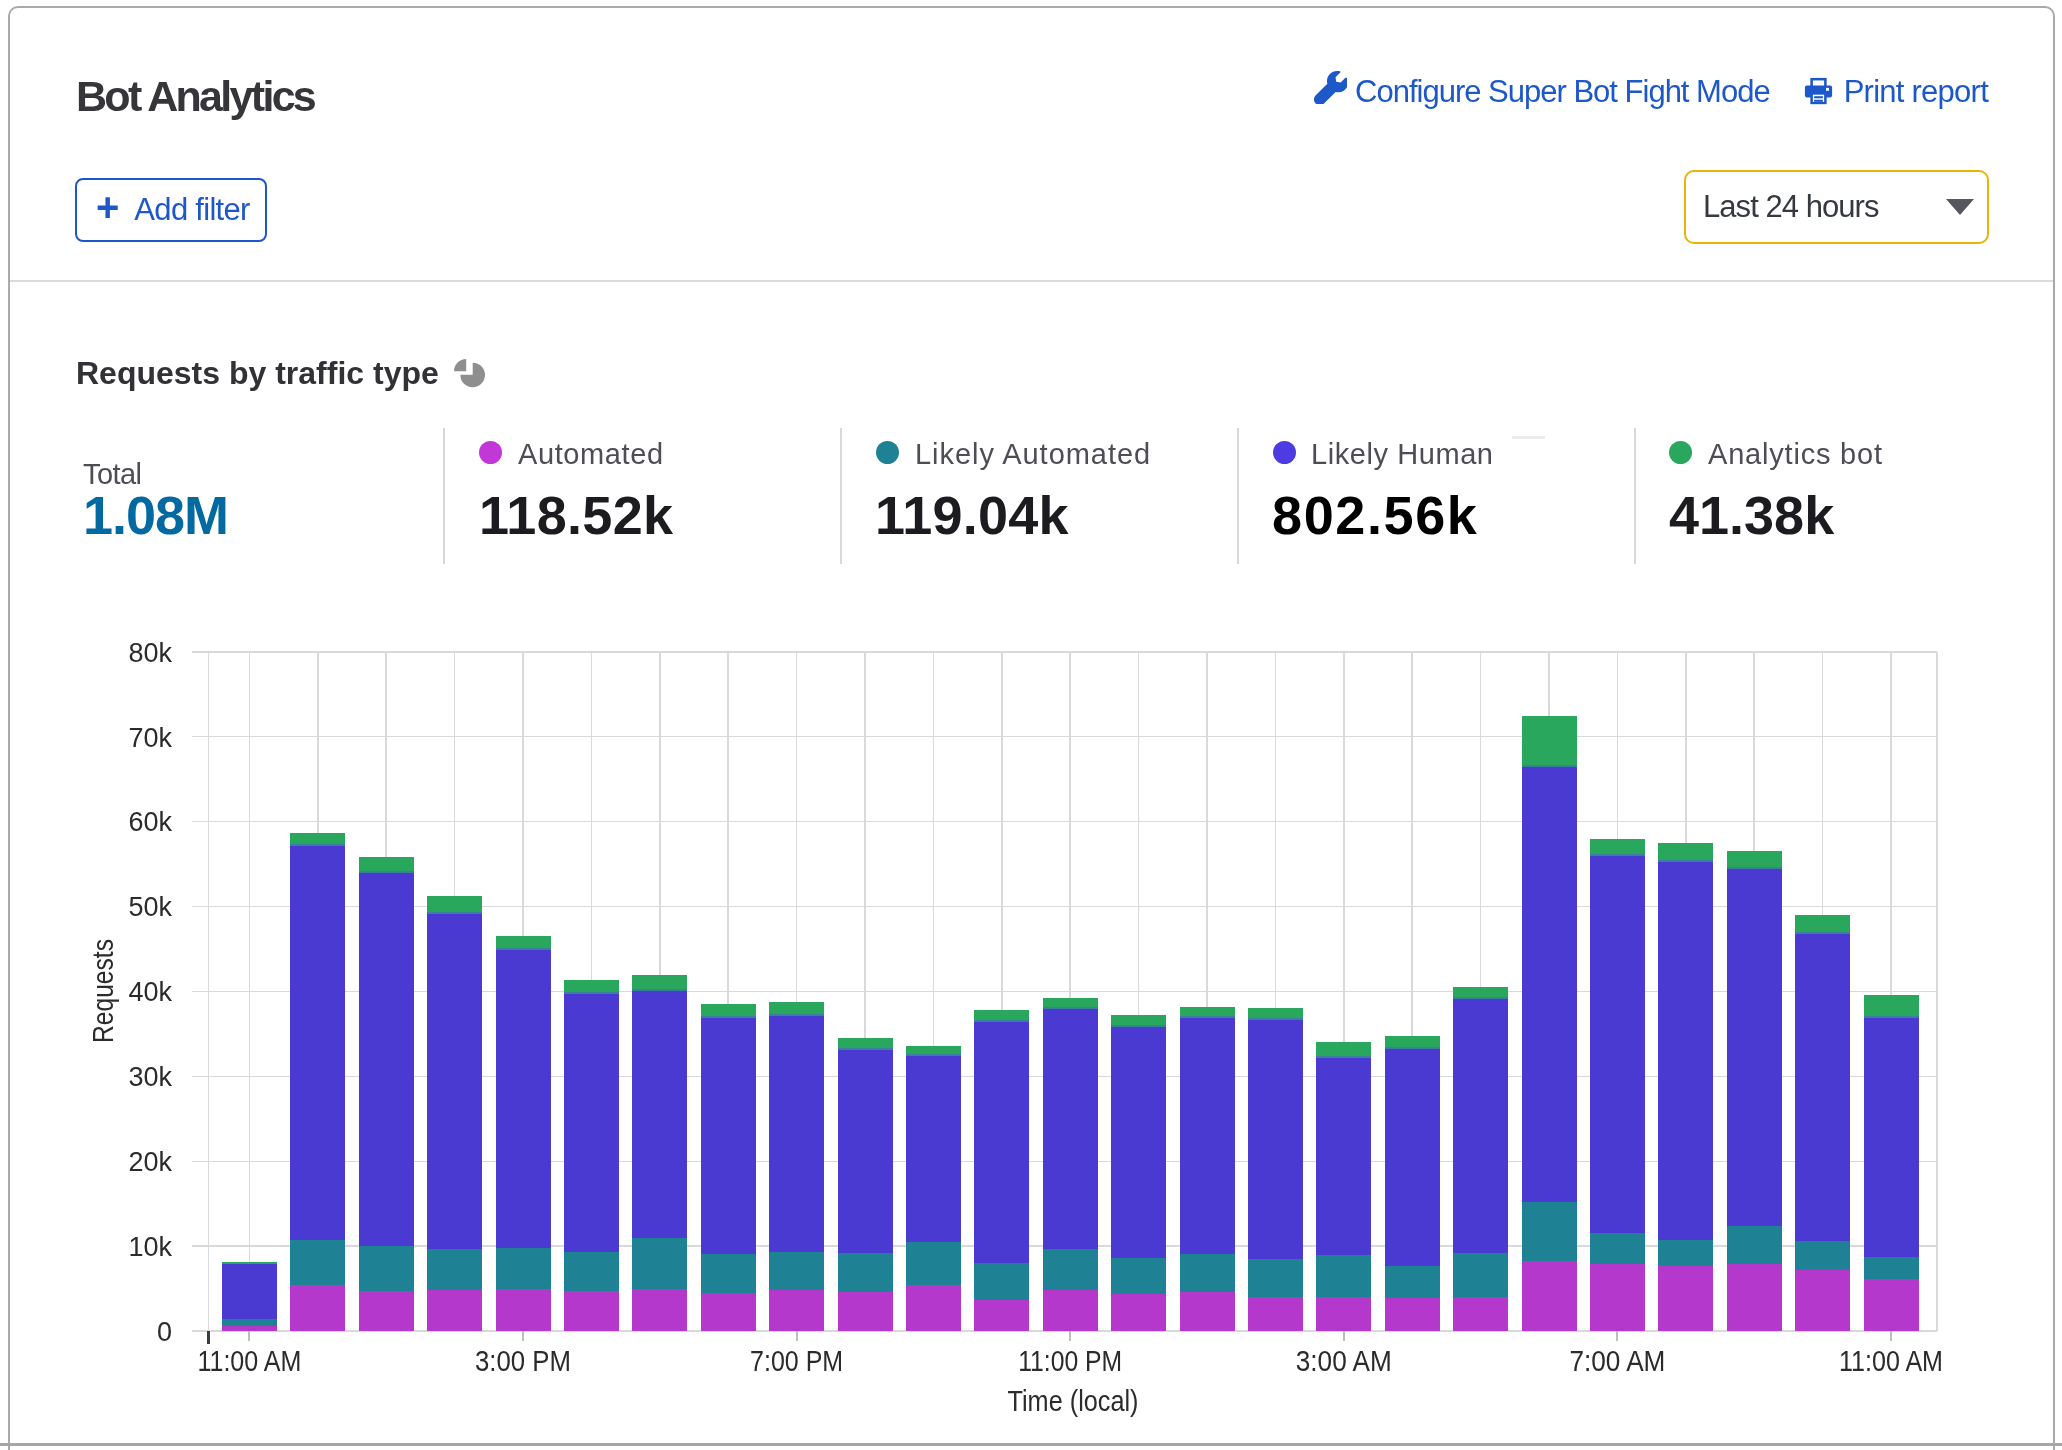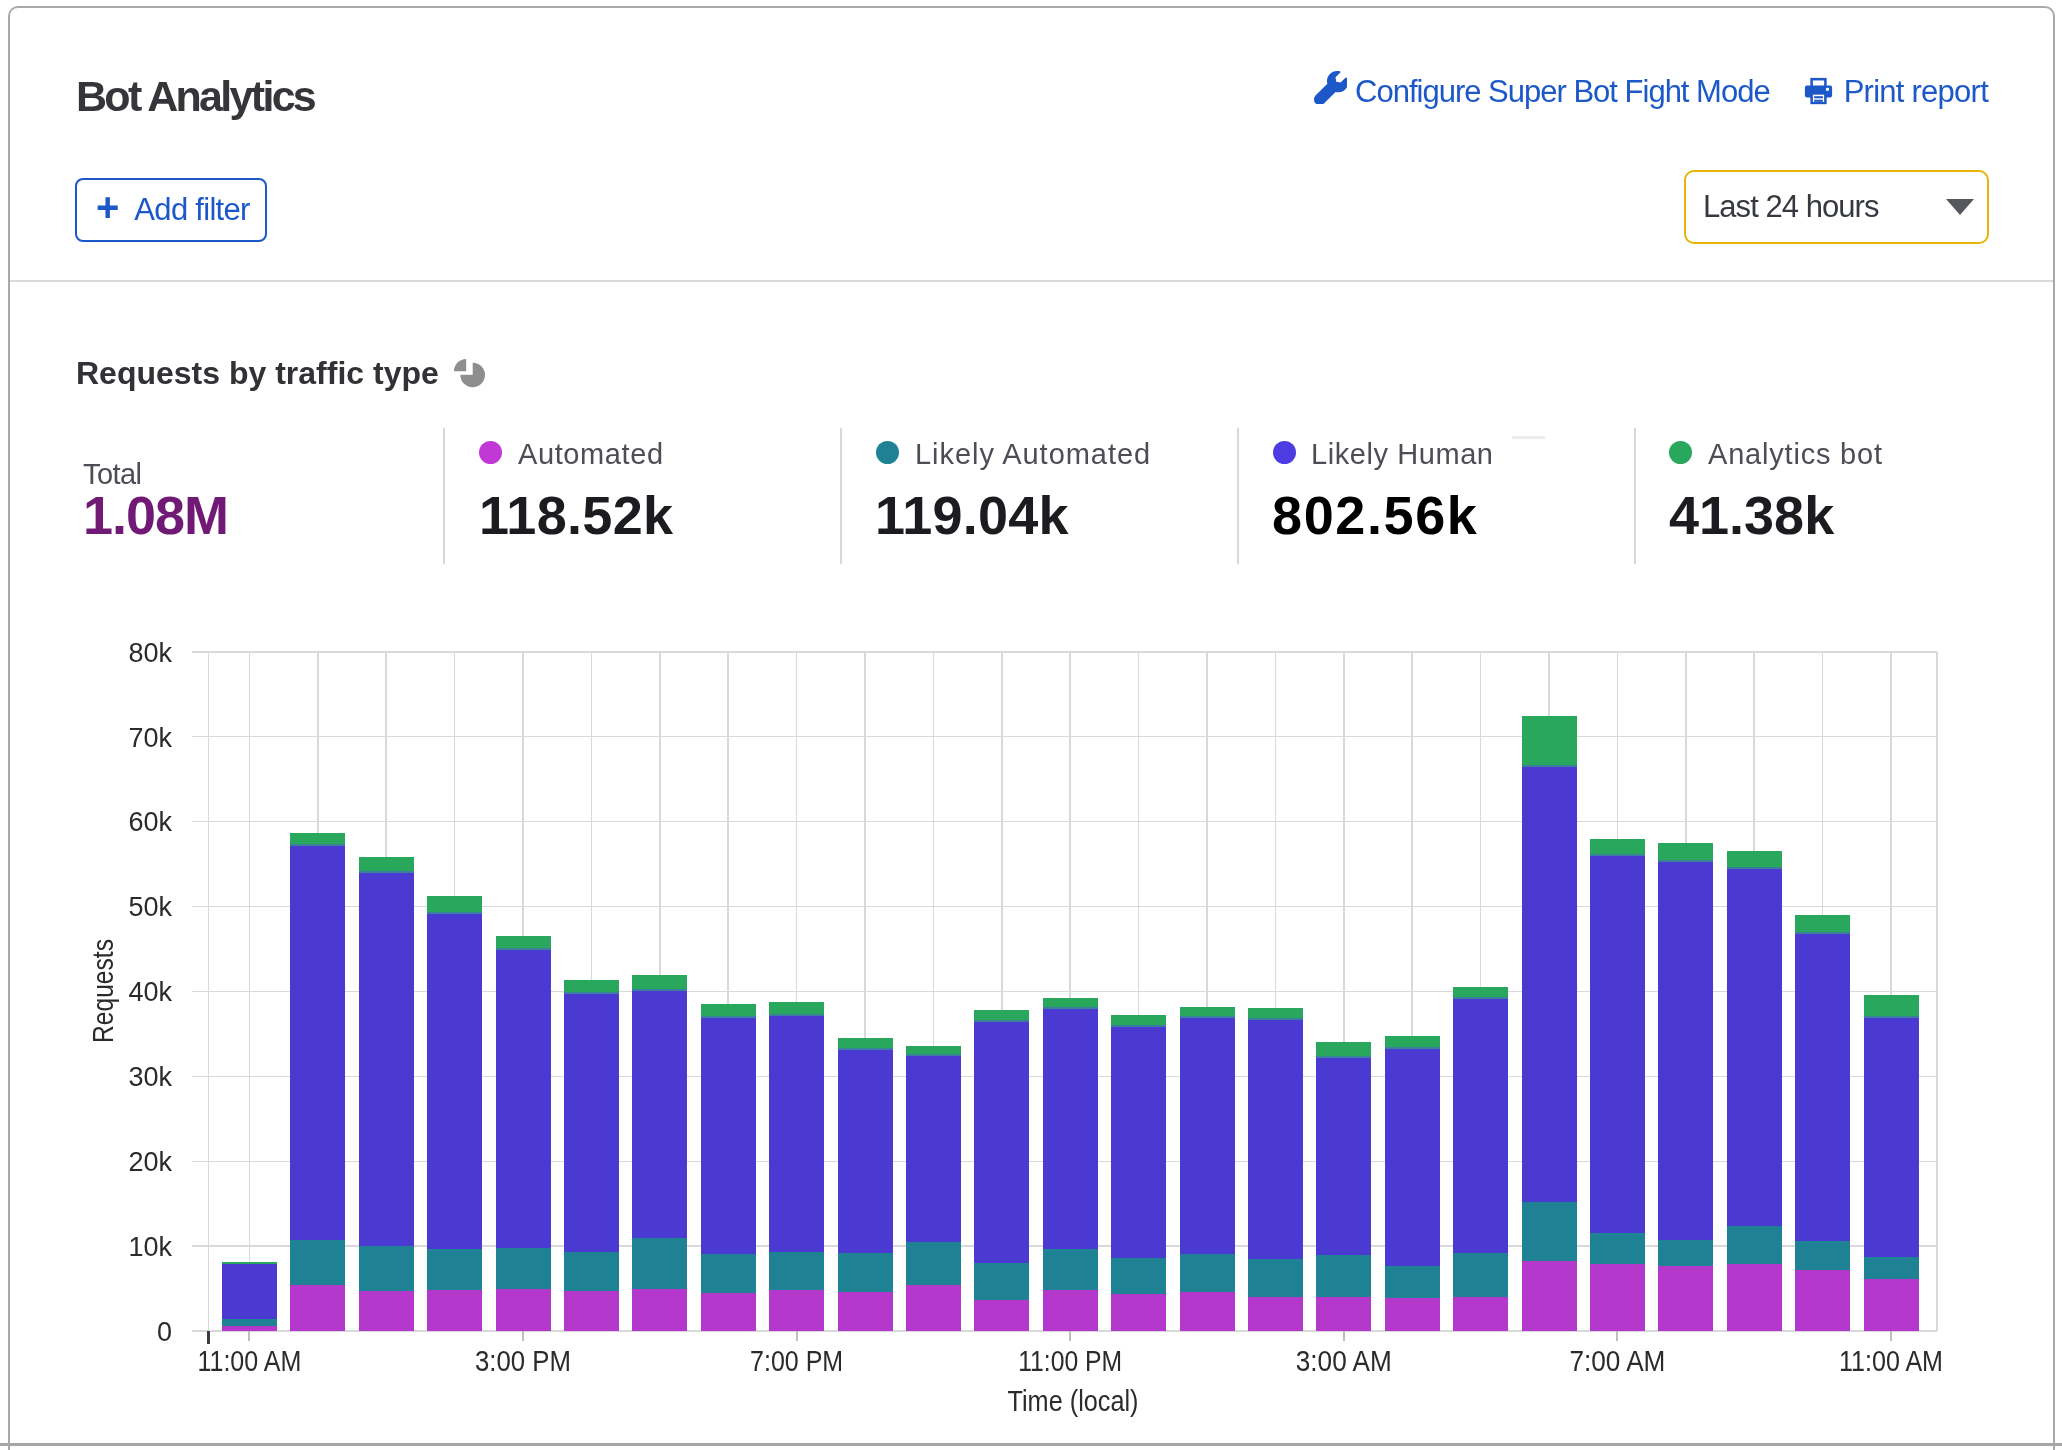--- a/index.html
+++ b/index.html
@@ -50,21 +50,21 @@
     <path fill="#8e8e8e" d="M14.2 2 A 12.2 12.2 0 0 0 2 14.2 L 14.2 14.2 Z"></path>
   </svg>
 
 <div class="abs" style="left:443px;top:428px;width:2px;height:136px;background:#d8d8d8;"></div>
 <div class="abs" style="left:840px;top:428px;width:2px;height:136px;background:#d8d8d8;"></div>
 <div class="abs" style="left:1237px;top:428px;width:2px;height:136px;background:#d8d8d8;"></div>
 <div class="abs" style="left:1634px;top:428px;width:2px;height:136px;background:#d8d8d8;"></div>
 <div class="abs" style="left:1512px;top:436px;width:33px;height:3px;background:#ececec;"></div>
 
 <div class="abs" style="left:83px;top:438px;font-size:29px;color:#4d4d55;letter-spacing:-0.6px;margin-top:20px;">Total</div>
-<div class="abs" style="left:83px;top:484px;font-size:54px;font-weight:bold;color:#701a75;letter-spacing:-1.0px;">1.08M</div>
+<div class="abs" style="left:83px;top:484px;font-size:54px;font-weight:bold;color:#0369a1;letter-spacing:-1.0px;">1.08M</div>
 <div class="abs" style="left:479px;top:441px;width:23px;height:23px;border-radius:50%;background:#c138d6;"></div>
 <div class="abs" style="left:518px;top:438px;font-size:29px;color:#4d4d55;letter-spacing:0.6px;">Automated</div>
 <div class="abs" style="left:479px;top:484px;font-size:54px;font-weight:bold;color:#1c1c20;letter-spacing:0.3px;">118.52k</div>
 <div class="abs" style="left:876px;top:441px;width:23px;height:23px;border-radius:50%;background:#1e8294;"></div>
 <div class="abs" style="left:915px;top:438px;font-size:29px;color:#4d4d55;letter-spacing:0.95px;">Likely Automated</div>
 <div class="abs" style="left:875px;top:484px;font-size:54px;font-weight:bold;color:#1c1c20;letter-spacing:0.2px;">119.04k</div>
 <div class="abs" style="left:1273px;top:441px;width:23px;height:23px;border-radius:50%;background:#4c3ce2;"></div>
 <div class="abs" style="left:1311px;top:438px;font-size:29px;color:#4d4d55;letter-spacing:0.57px;">Likely Human</div>
 <div class="abs" style="left:1272px;top:484px;font-size:54px;font-weight:bold;color:#000000;letter-spacing:1.6px;">802.56k</div>
 <div class="abs" style="left:1669px;top:441px;width:23px;height:23px;border-radius:50%;background:#29a75d;"></div>

